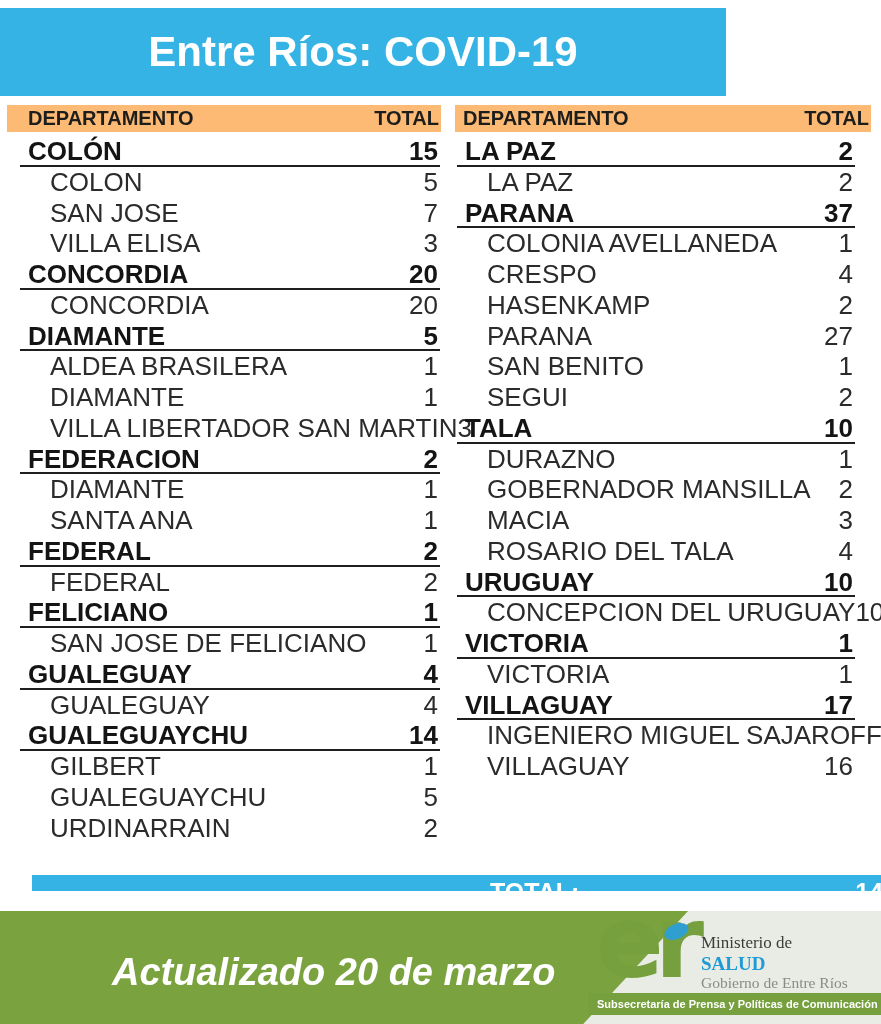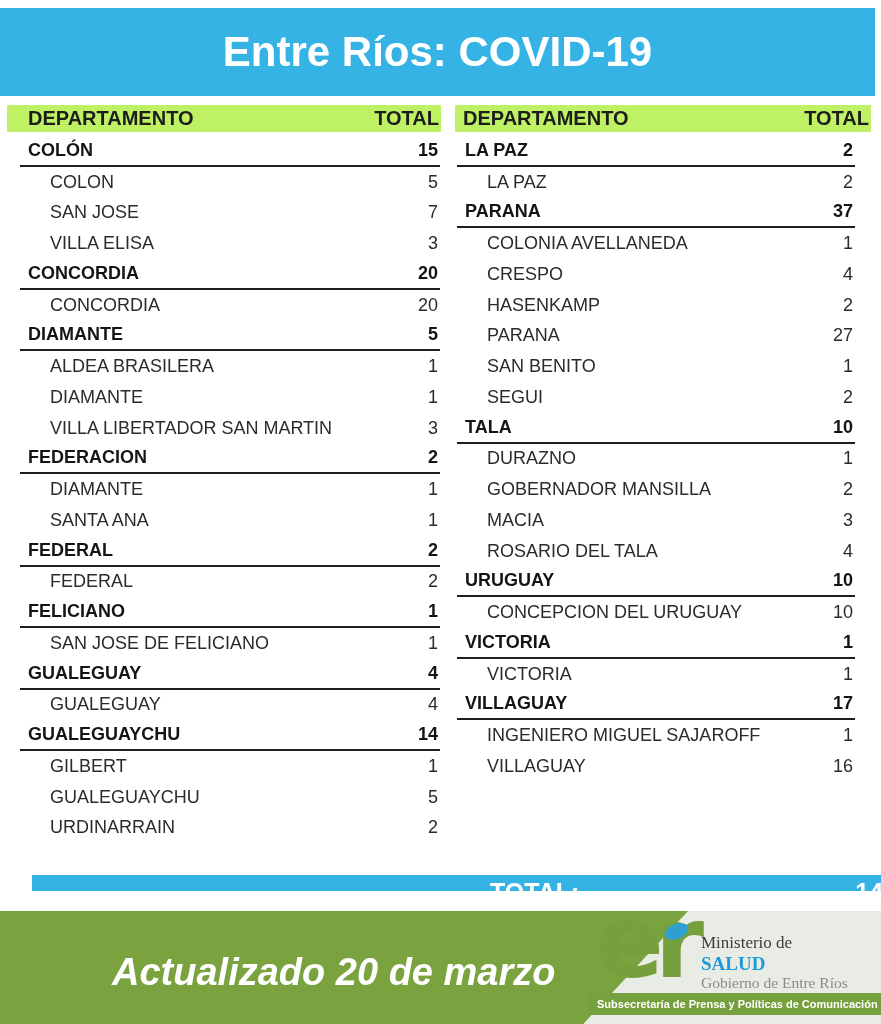--- a/index.html
+++ b/index.html
@@ -2,41 +2,41 @@
 <html><head>
 <meta charset="utf-8">
 <style>
   html,body{margin:0;padding:0;}
   body{
     width:881px;height:1024px;position:relative;background:#ffffff;
     font-family:"Liberation Sans", sans-serif;overflow:hidden;
   }
   
   .banner{
-    position:absolute;left:0;top:8px;width:875px;height:88px;
+    position:absolute;left:0;top:8px;width:726px;height:88px;
     background:#35b3e4;display:flex;align-items:center;justify-content:center;
   }
   .banner h1{margin:0;color:#ffffff;font-size:42px;font-weight:bold;letter-spacing:0px;}
 
   
   .tbl{position:absolute;top:105px;}
   .tbl.left{left:7px;width:434px;}
   .tbl.right{left:455px;width:416px;}
   .thead{
-    background:#bef264;height:27px;display:flex;align-items:center;
+    background:#fdba74;height:27px;display:flex;align-items:center;
     justify-content:space-between;font-weight:bold;font-size:20px;color:#1d1d1b;
   }
   .tbl.left  .thead{padding-left:21px;padding-right:2px;}
   .tbl.right .thead{padding-left:8px;padding-right:2px;}
   .rows{margin-top:4px;}
   .tbl.left  .rows{margin-left:13px;margin-right:1px;}
   .tbl.right .rows{margin-left:2px;margin-right:16px;}
   .row{
-    height:30.75px;box-sizing:border-box;display:flex;align-items:center;
-    justify-content:space-between;font-size:18px;color:#2b2b2b;
+    height:30.75px;box-sizing:border-box;display:flex;
+    justify-content:space-between;font-size:26px;color:#2b2b2b;
   }
   .row .name{padding-left:8px;white-space:nowrap;}
   .row .val{padding-right:2px;}
   .row.dept{font-weight:bold;color:#141414;border-bottom:2.5px solid #1f1f1f;}
   .row.city .name{padding-left:30px;}
 
   
   .total-bar{
     position:absolute;left:0;top:875px;width:881px;height:16px;background:#35b3e4;
     color:#ffffff;font-weight:bold;margin-left:32px;

